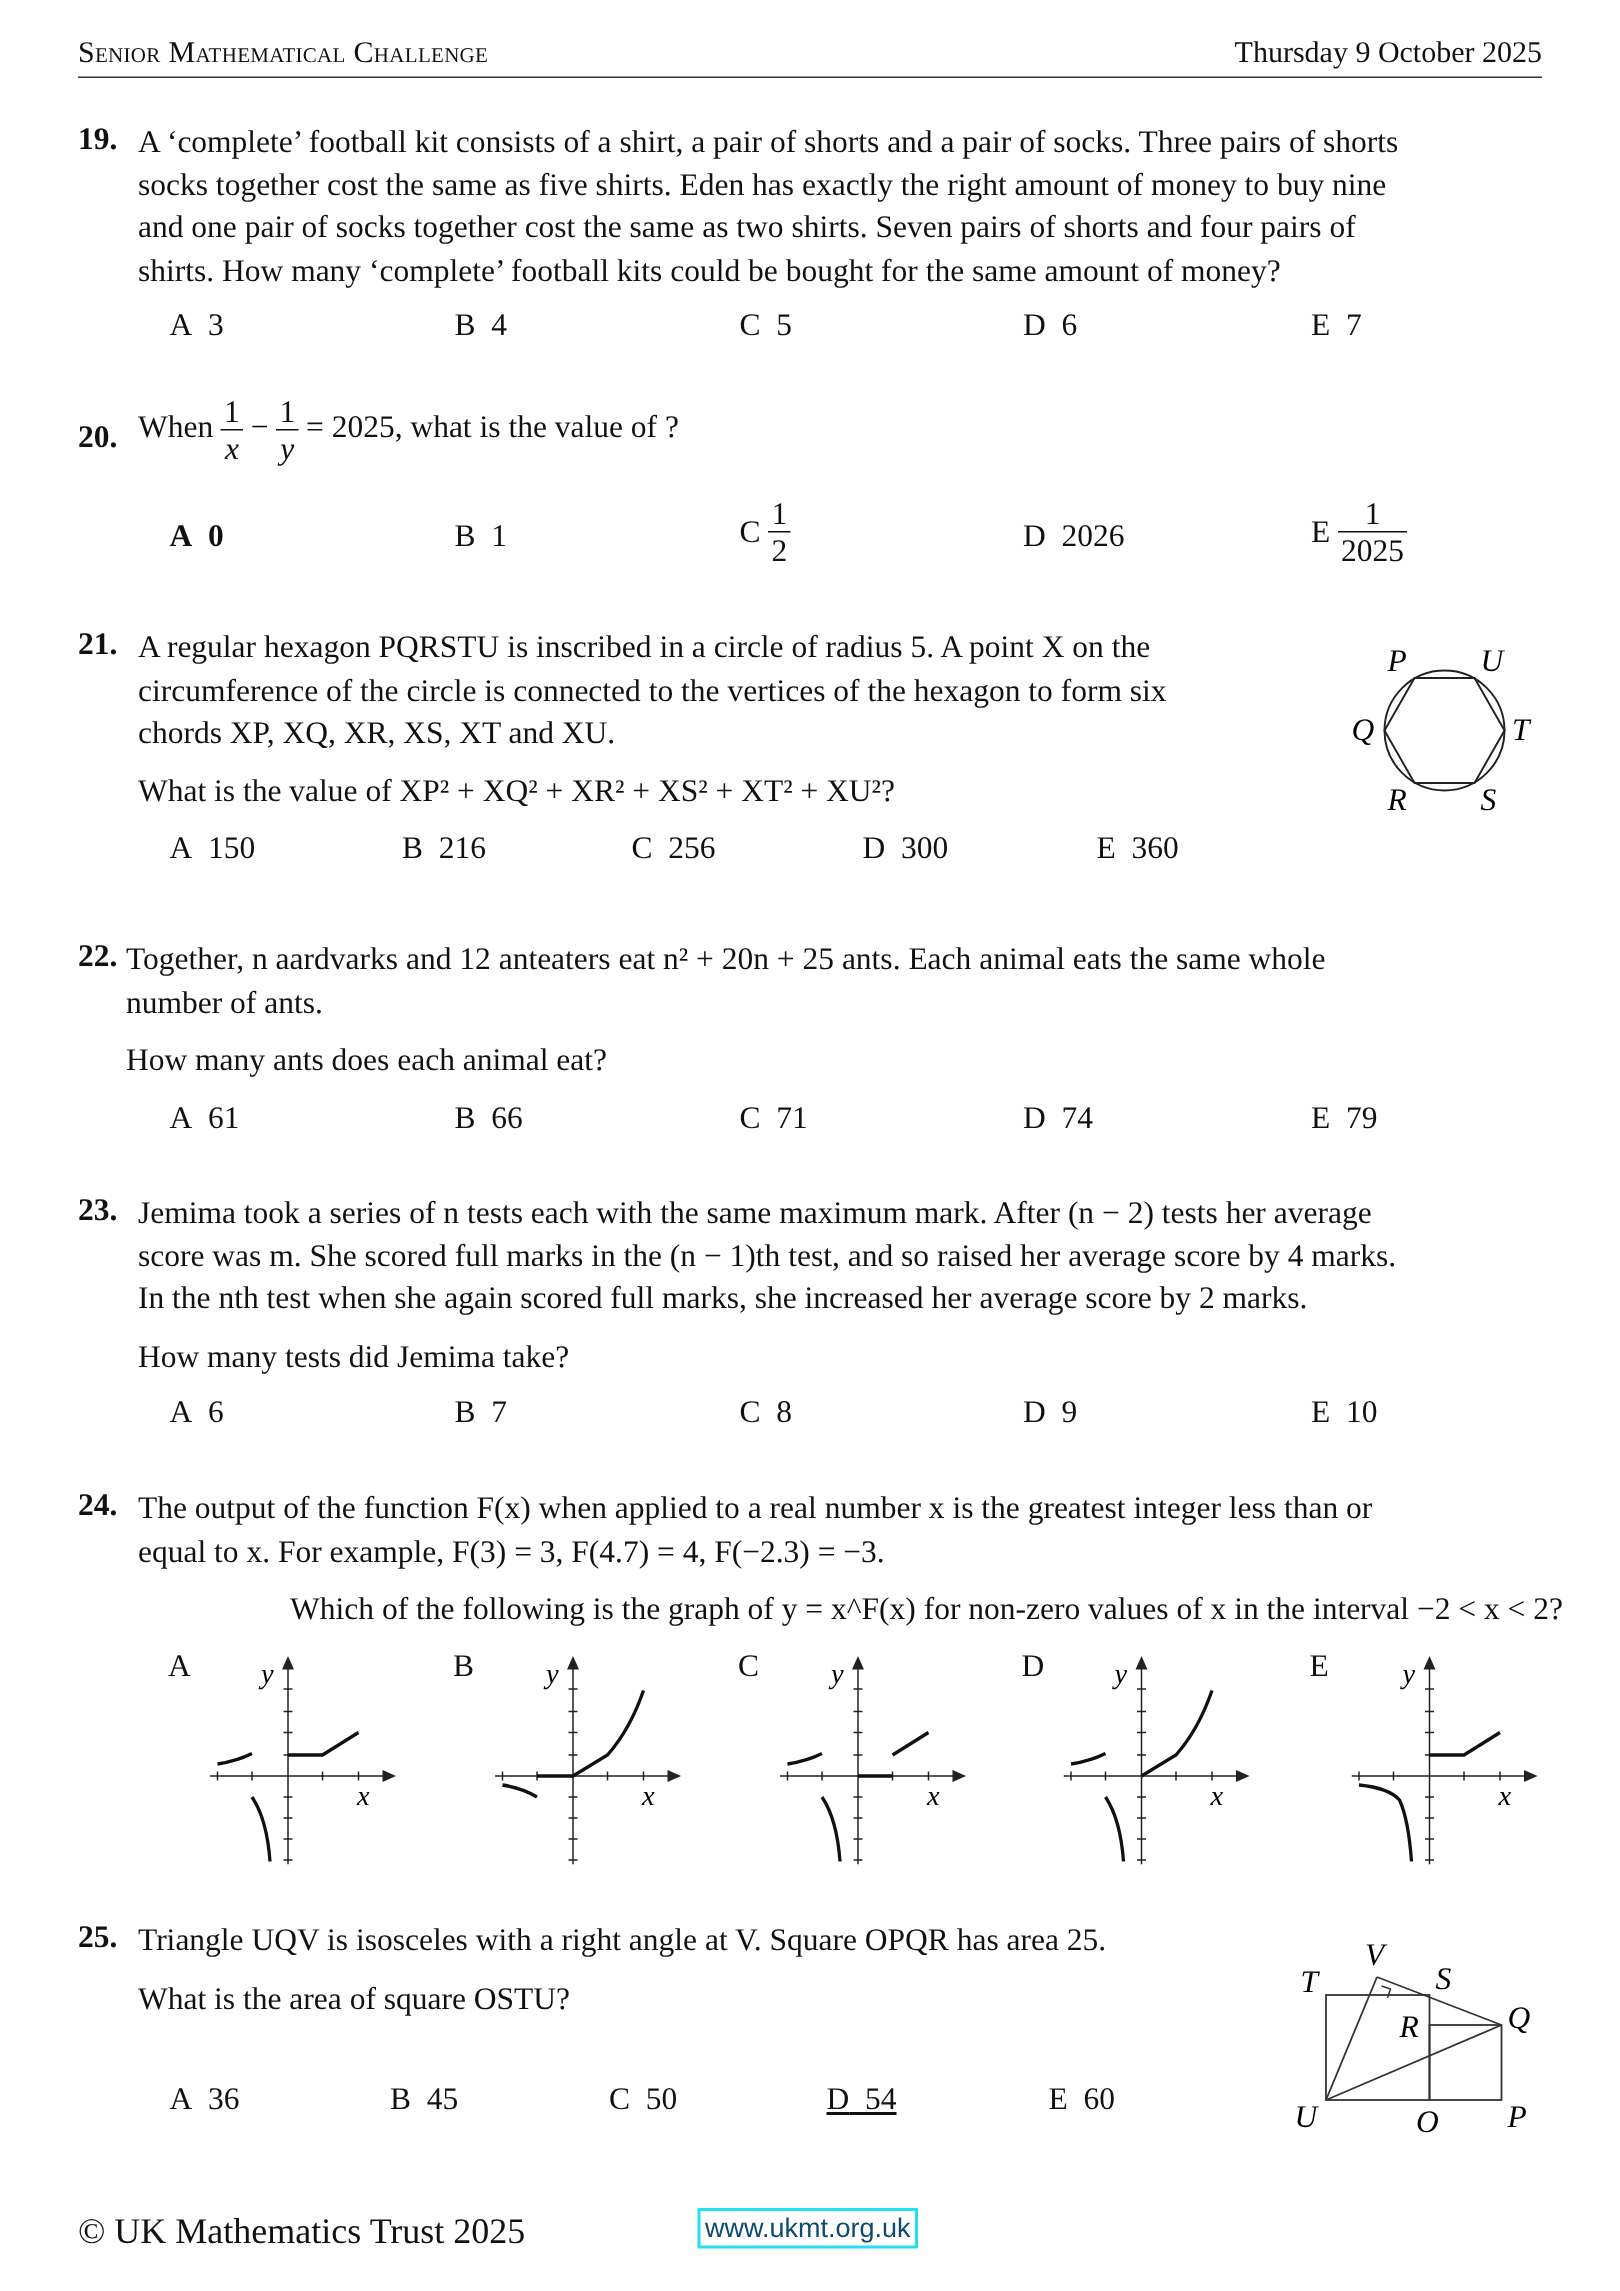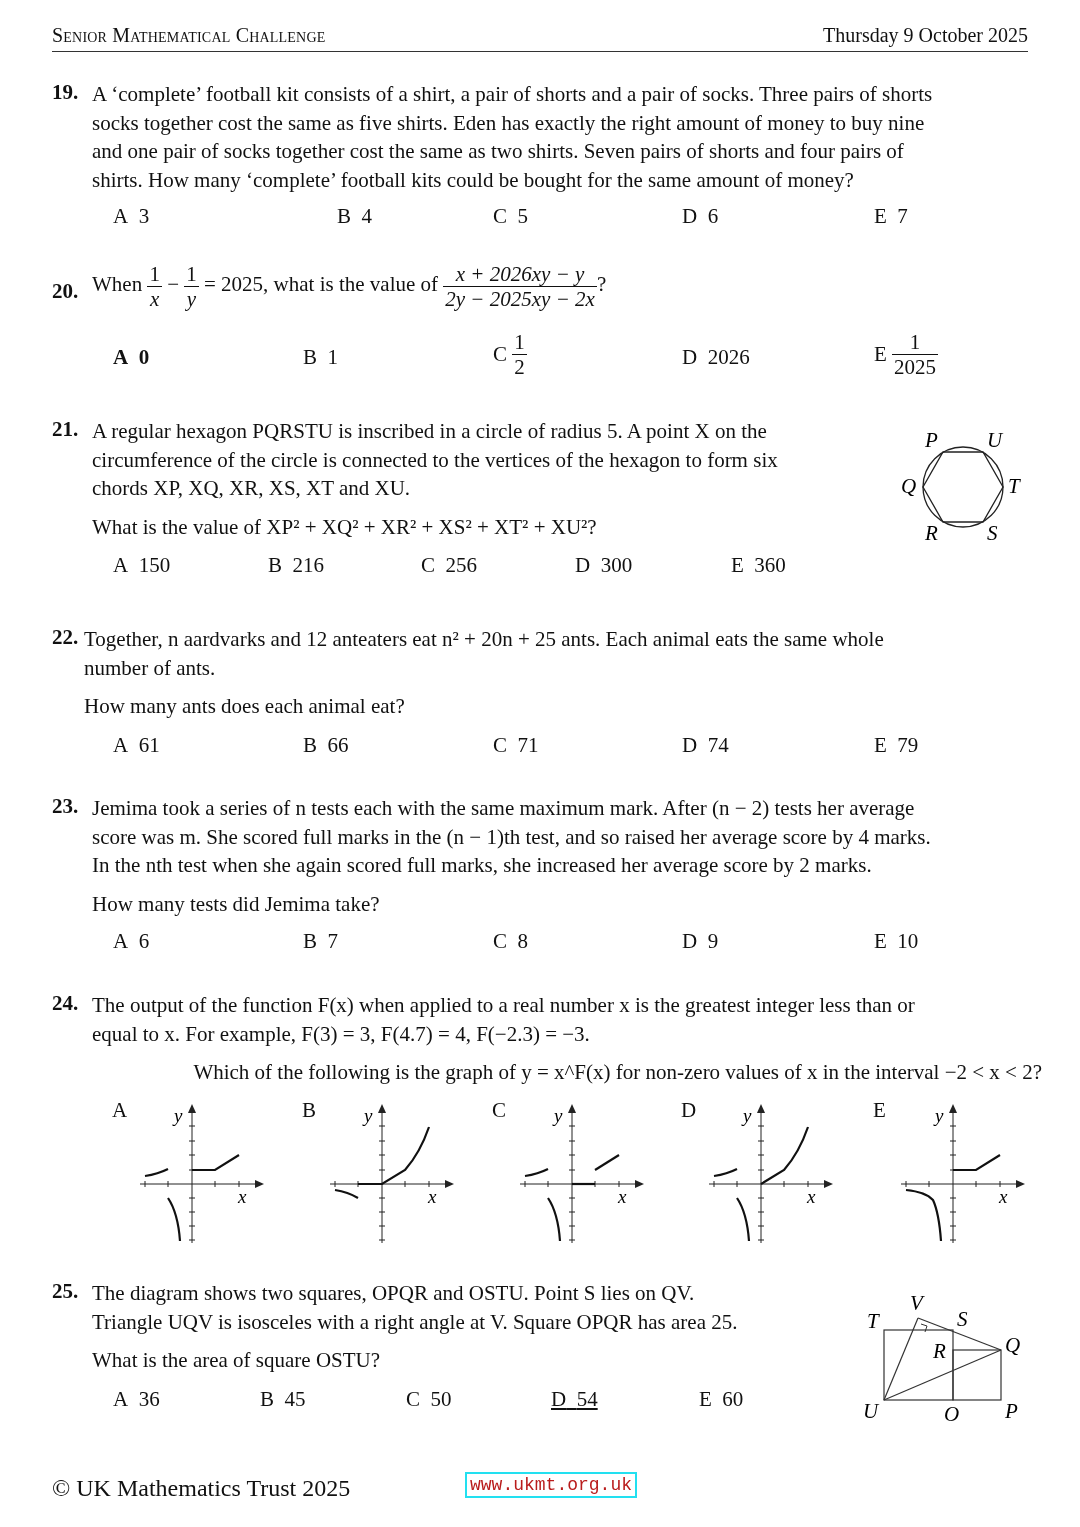--- a/index.html
+++ b/index.html
@@ -10,22 +10,22 @@
   .header .left { position: absolute; left: 0; top: 0; font-variant: small-caps; font-size: 20px; letter-spacing: 0.2px; }
   .header .right { position: absolute; right: 0; top: 0; font-size: 20px; }
   .qnum { font-weight: bold; }
   .qtext { line-height: 28.5px; }
   .opt { position: absolute; font-size: 21px; }
   i, .it { font-style: italic; }
   .frac { display: inline-block; vertical-align: middle; text-align: center; line-height: 1.15; }
   .frac .num { display: block; border-bottom: 1px solid #111; padding: 0 2px; }
   .frac .den { display: block; padding: 0 2px; }
   .footer-left { left: 52px; top: 1475px; font-size: 24px; }
-  .footer-link { left: 465px; top: 1472px; font-family: Liberation Mono, monospace; font-size: 18px;
-                 border: 2px solid #22e0f0; padding: 1px 3px; color: #b91c1c; text-decoration: none; }
+  .footer-link { left: 465px; top: 1472px; font-family: Liberation Sans, sans-serif; font-size: 18px;
+                 border: 2px solid #22e0f0; padding: 1px 3px; color: #0c4a6e; text-decoration: none; }
   svg text { font-family: "Liberation Serif", serif; font-style: italic; }
 </style>
 </head>
 <body>
 
 <div class="abs header">
   <span class="left">Senior Mathematical Challenge</span>
   <span class="right">Thursday 9 October 2025</span>
 </div>
 
@@ -33,35 +33,35 @@
   <span class="abs qnum" style="left:0; top:0;">19.</span>
   <div class="abs qtext" style="left:40px; top:0; width:940px;">
     <div>A ‘complete’ football kit consists of a shirt, a pair of shorts and a pair of socks. Three pairs of shorts</div>
     <div>socks together cost the same as five shirts. Eden has exactly the right amount of money to buy nine</div>
     <div>and one pair of socks together cost the same as two shirts. Seven pairs of shorts and four pairs of</div>
     <div>shirts. How many ‘complete’ football kits could be bought for the same amount of money?</div>
   </div>
 </div>
 <div>
   <div class="opt" style="left:113px; top:204px;"><span>A</span>&nbsp;&nbsp;<span>3</span></div>
-  <div class="opt" style="left:303px; top:204px;margin-left:34px;"><span>B</span>&nbsp;&nbsp;<span>4</span></div>
+  <div class="opt" style="left:303px; top:204px;"><span>B</span>&nbsp;&nbsp;<span>4</span></div>
   <div class="opt" style="left:493px; top:204px;"><span>C</span>&nbsp;&nbsp;<span>5</span></div>
   <div class="opt" style="left:682px; top:204px;"><span>D</span>&nbsp;&nbsp;<span>6</span></div>
   <div class="opt" style="left:874px; top:204px;"><span>E</span>&nbsp;&nbsp;<span>7</span></div>
 </div>
 
 <div class="abs" style="left:52px; top:262px; width:980px; height:60px;">
   <span class="abs qnum" style="left:0; top:17px;">20.</span>
   <div class="abs" style="left:40px; top:0; white-space:nowrap;">
     <span>When</span>
     <span class="frac"><span class="num">1</span><span class="den it">x</span></span>
     <span>−</span>
     <span class="frac"><span class="num">1</span><span class="den it">y</span></span>
     <span>= 2025, what is the value of</span>
-    <span class="frac"><span class="num it">x + 2026xy − y</span><span class="den it">2y − 2025xy − 2x</span></span><span>?</span>
+    <span>?</span>
   </div>
 </div>
 <div>
   <div class="opt" style="left:113px; top:345px;font-weight:bold;"><span>A</span>&nbsp;&nbsp;<span>0</span></div>
   <div class="opt" style="left:303px; top:345px;"><span>B</span>&nbsp;&nbsp;<span>1</span></div>
   <div class="opt" style="left:493px; top:330px;"><span style="vertical-align:middle;">C</span>&nbsp;<span class="frac"><span class="num">1</span><span class="den">2</span></span></div>
   <div class="opt" style="left:682px; top:345px;"><span>D</span>&nbsp;&nbsp;<span>2026</span></div>
   <div class="opt" style="left:874px; top:330px;"><span style="vertical-align:middle;">E</span>&nbsp;<span class="frac"><span class="num">1</span><span class="den">2025</span></span></div>
 </div>
 
@@ -287,21 +287,20 @@
         </g>
       <text x="34" y="24" font-size="19">y</text>
       <text x="98" y="105" font-size="19">x</text>
     </svg>
   </div>
 </div>
 
 <div class="abs" style="left:52px; top:1279px; width:800px;">
   <span class="abs qnum" style="left:0; top:0;">25.</span>
   <div class="abs qtext" style="left:40px; top:0; width:760px; white-space:nowrap;">
-    <div>The diagram shows two squares, OPQR and OSTU.  Point S lies on QV.</div>
     <div>Triangle UQV is isosceles with a right angle at V. Square OPQR has area 25.</div>
     <div style="margin-top:10px;">What is the area of square OSTU?</div>
   </div>
 </div>
 <svg class="abs" style="left:855px; top:1288px;" width="185" height="145" viewBox="0 0 185 145">
   <rect x="29" y="42" width="69" height="70" fill="none" stroke="#333" stroke-width="1.2"></rect>
   <rect x="98" y="62" width="48" height="50" fill="none" stroke="#333" stroke-width="1.2"></rect>
   <line x1="29" y1="112" x2="63" y2="30" stroke="#333" stroke-width="1.2"></line>
   <line x1="63" y1="30" x2="146" y2="62" stroke="#333" stroke-width="1.2"></line>
   <line x1="29" y1="112" x2="146" y2="62" stroke="#333" stroke-width="1.2"></line>

